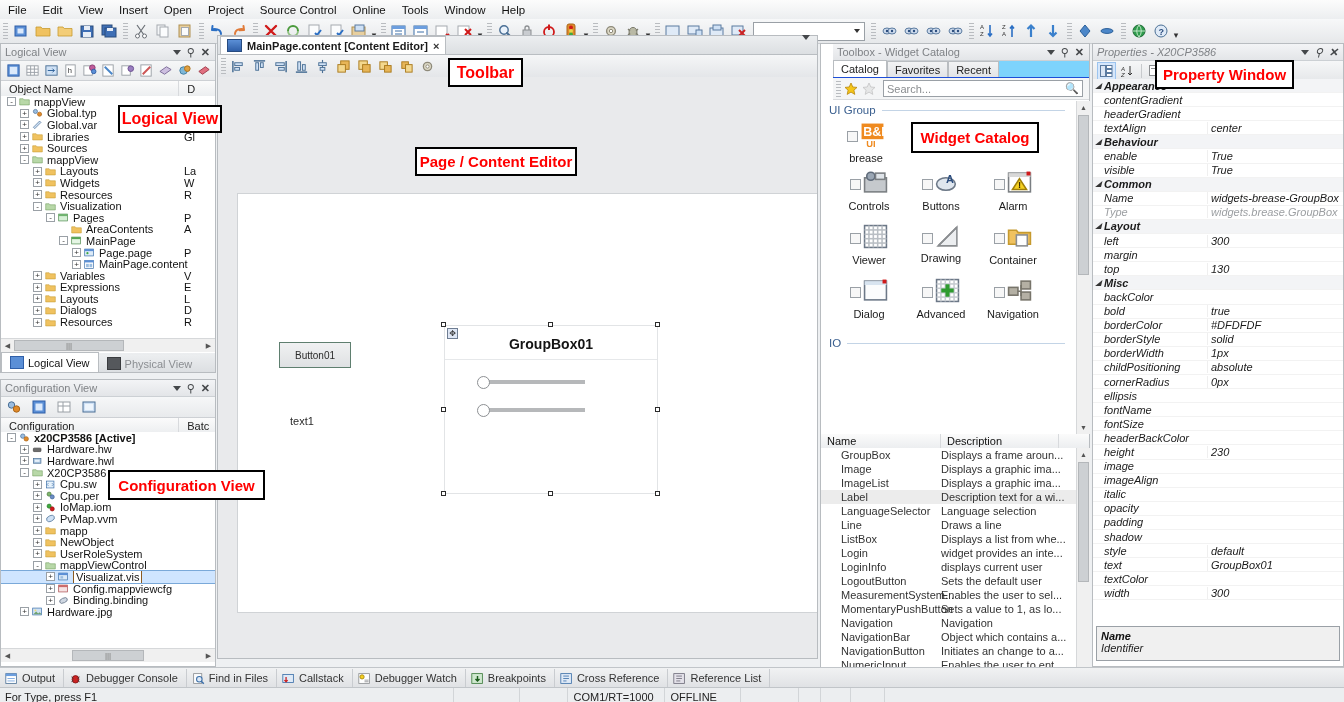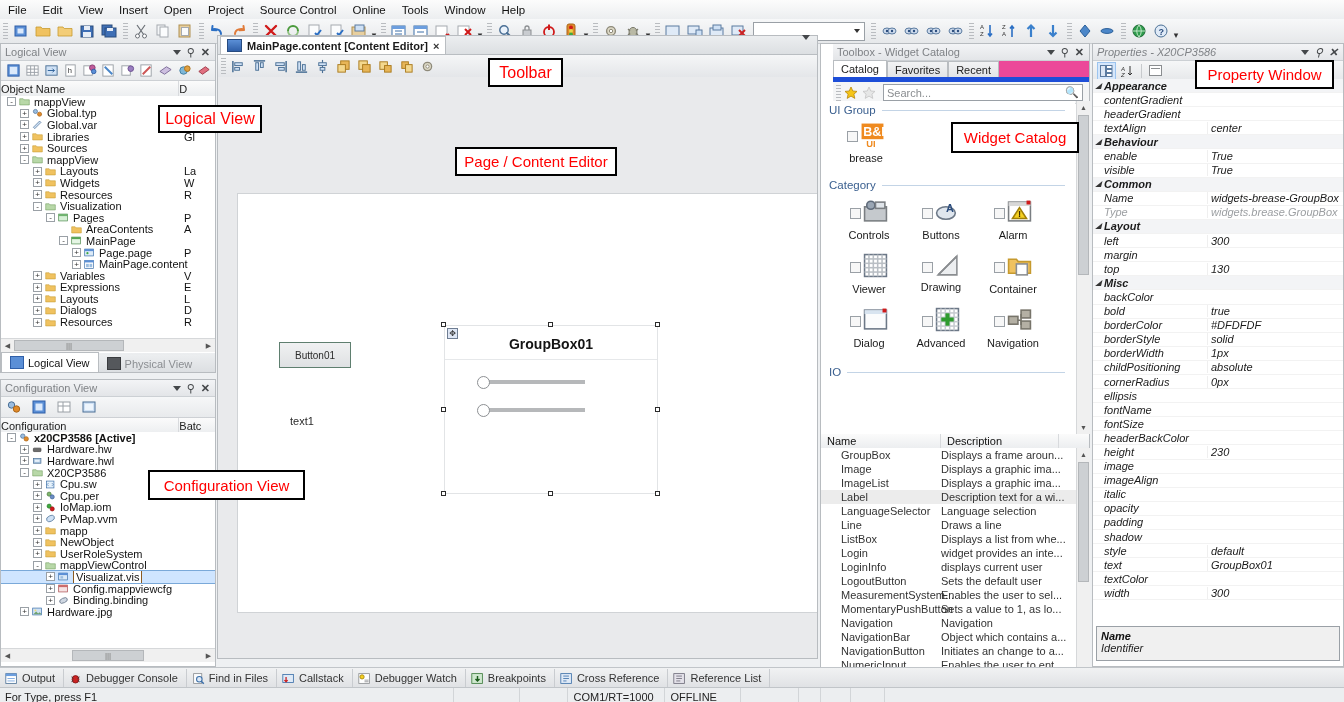--- a/index.html
+++ b/index.html
@@ -43,21 +43,21 @@
   .pnlhdr .ctl{display:flex;align-items:center;gap:6px;padding-right:5px;color:#44474a;}
   .caret{width:0;height:0;border-left:4px solid transparent;border-right:4px solid transparent;
     border-top:5px solid #44474a;}
   .pin{font-size:11px;line-height:10px;}
   .xbtn{font-size:11px;font-weight:bold;line-height:10px;}
 
   
   .colhdr{height:15px;background:linear-gradient(#fbfbfb,#eceef0);
     border-bottom:1px solid #cfd2d6;display:flex;align-items:center;
     font-size:11px;color:#222;}
-  .colhdr .c{padding-left:0;border-right:1px solid #d8dadd;height:15px;
+  .colhdr .c{padding-left:8px;border-right:1px solid #d8dadd;height:15px;
     display:flex;align-items:center;box-sizing:border-box;overflow:hidden;}
   .tree{position:absolute;overflow:hidden;background:#fff;}
   .row{height:11.6px;display:flex;align-items:center;font-size:11px;white-space:nowrap;
        position:relative;}
   .row .pm{width:9px;height:9px;border:1px solid #9aa0a6;background:#fff;
     font-size:8px;line-height:7px;text-align:center;color:#333;margin-right:2px;
     box-sizing:border-box;font-family:"Liberation Sans",sans-serif;}
   .row .nopm{width:9px;height:9px;margin-right:2px;}
   .row .ti{width:13px;height:11px;margin-right:3px;position:relative;flex:0 0 13px;}
   .row .lbl{color:#111;}
@@ -89,22 +89,22 @@
     box-sizing:border-box;}
   .btnwidget{position:absolute;background:linear-gradient(#f0f1f2,#dfe1e3);
     border:1px solid #5f7f6f;display:flex;align-items:center;justify-content:center;
     font-size:10px;color:#2b2b2b;box-sizing:border-box;}
   .txtwidget{position:absolute;font-size:11px;color:#2b2b2b;}
   .movehandle{position:absolute;width:11px;height:11px;background:#dfe7f5;
     border:1px solid #6e7d92;box-sizing:border-box;font-size:8px;line-height:9px;
     text-align:center;color:#333;}
 
   
-  .wtabs{height:16px;display:flex;align-items:flex-end;background:#ec4899;
-    border-bottom:5px solid #1d4ed8;}
+  .wtabs{height:16px;display:flex;align-items:flex-end;background:#7dd3fc;
+    border-bottom:1px solid #1d4ed8;}
   .wtab{height:15px;padding:0 7px;font-size:11px;display:flex;align-items:center;
     border:1px solid #b9bdc1;border-bottom:none;background:linear-gradient(#f2f3f4,#e2e4e7);
     color:#222;}
   .wtab.sel{background:#fff;height:16px;}
   .searchrow{height:21px;display:flex;align-items:center;background:#f4f5f6;
     border-bottom:1px solid #d8dadd;}
   .searchbox{flex:1;height:15px;background:#fff;border:1px solid #9aa0a6;
     margin:0 6px 0 4px;display:flex;align-items:center;padding:0 3px;
     font-size:11px;color:#8a8d90;justify-content:space-between;}
   .grouphdr{display:flex;align-items:center;gap:6px;font-size:11.5px;color:#3a5f8f;
@@ -162,22 +162,22 @@
   .btab{height:19px;display:flex;align-items:center;gap:4px;padding:0 8px 0 5px;
     font-size:11px;color:#333;border-right:1px solid #c9ccd0;}
   .btab .bi{width:13px;height:13px;position:relative;}
   .statusbar{position:absolute;left:0;height:18px;background:#eceef0;
     border-top:1px solid #c1c5c9;display:flex;align-items:center;font-size:11px;color:#222;}
   .statusbar .cell{border-left:1px solid #d2d5d8;height:18px;display:flex;align-items:center;
     padding:0 6px;box-sizing:border-box;}
 
   
   .anno{position:absolute;background:#fff;border:2px solid #000;
-    color:#ff0000;font-weight:normal;display:flex;align-items:center;justify-content:center;
-    box-sizing:border-box;z-index:50;white-space:nowrap;margin-left:40px;}
+    color:#ff0000;font-weight:bold;display:flex;align-items:center;justify-content:center;
+    box-sizing:border-box;z-index:50;white-space:nowrap;}
 
   .sel-hl{background:#cfe5ff;outline:1px solid #7aa9d9;}
 </style>
 </head>
 <body>
 
 <div class="app">
 
   <div class="menubar" id="menubar">
       <div class="mi">File</div>
@@ -1066,24 +1066,20 @@
               <span class="wchk"></span>
               <span class="wic"><svg width="25" height="25" viewBox="0 0 16 16">
                   <rect x="1" y="1" width="14" height="10" fill="#ef8a1f"></rect>
                   <text x="2" y="9" font-size="8" fill="#fff" font-weight="bold">B&amp;R</text>
                   <text x="4" y="16" font-size="6" fill="#ef8a1f" font-weight="bold">UI</text>
                 </svg></span>
             </div>
             <div style="margin-top: 2px;">brease</div>
           </div></div>
 
-      <div class="grouphdr" style="margin-top:12px;">
-        <span>Category</span>
-        <span class="ln"></span>
-      </div>
       <div style="padding-left:12px;margin-top:6px;display:flex;flex-wrap:wrap;row-gap:12px;width:240px;" id="wccats">
           <div class="witem" style="width: 72px;">
             <div class="iconrow">
               <span class="wchk"></span>
               <span class="wic"><svg width="25" height="25" viewBox="0 0 16 16">
                   <rect x="1" y="5" width="14" height="9" fill="#c5c9cd" stroke="#7a7e82"></rect>
                   <circle cx="5" cy="4" r="2.6" fill="#9aa6b4" stroke="#5f6b7a"></circle>
                   <rect x="8" y="2" width="6" height="4" fill="#dfe4e9" stroke="#7a7e82"></rect>
                 </svg></span>
             </div>

